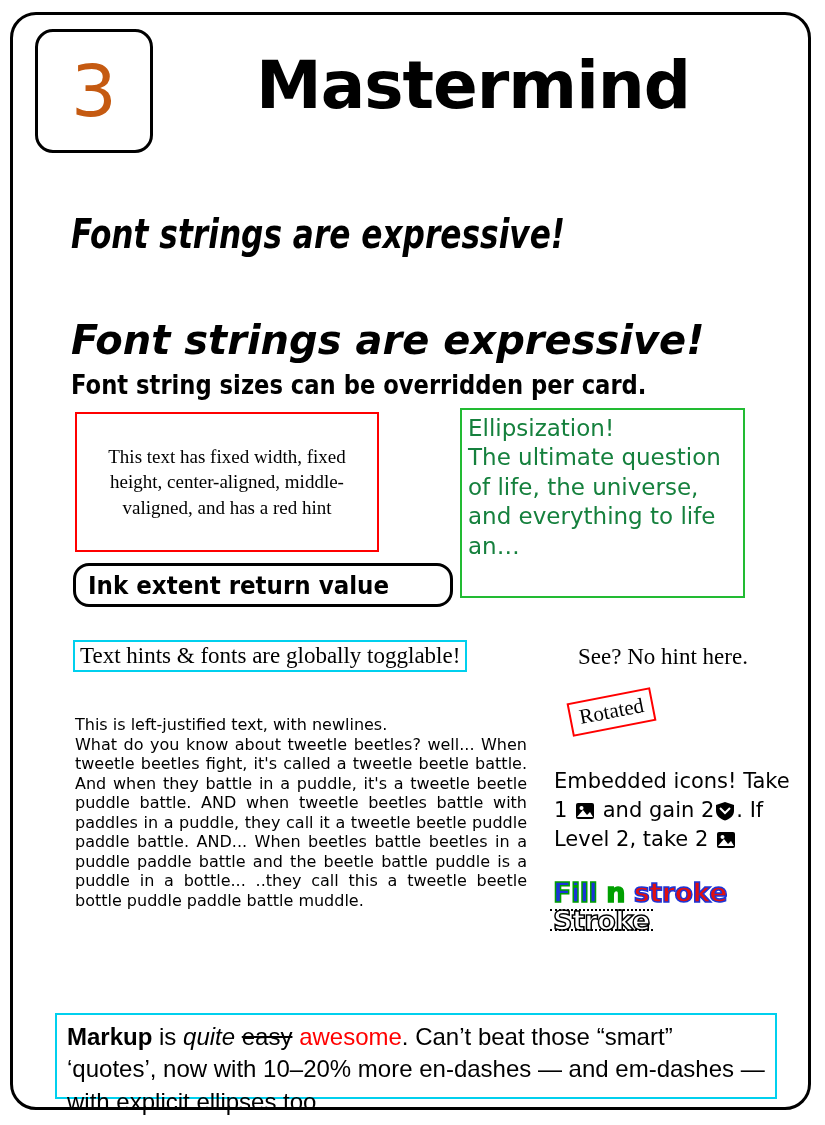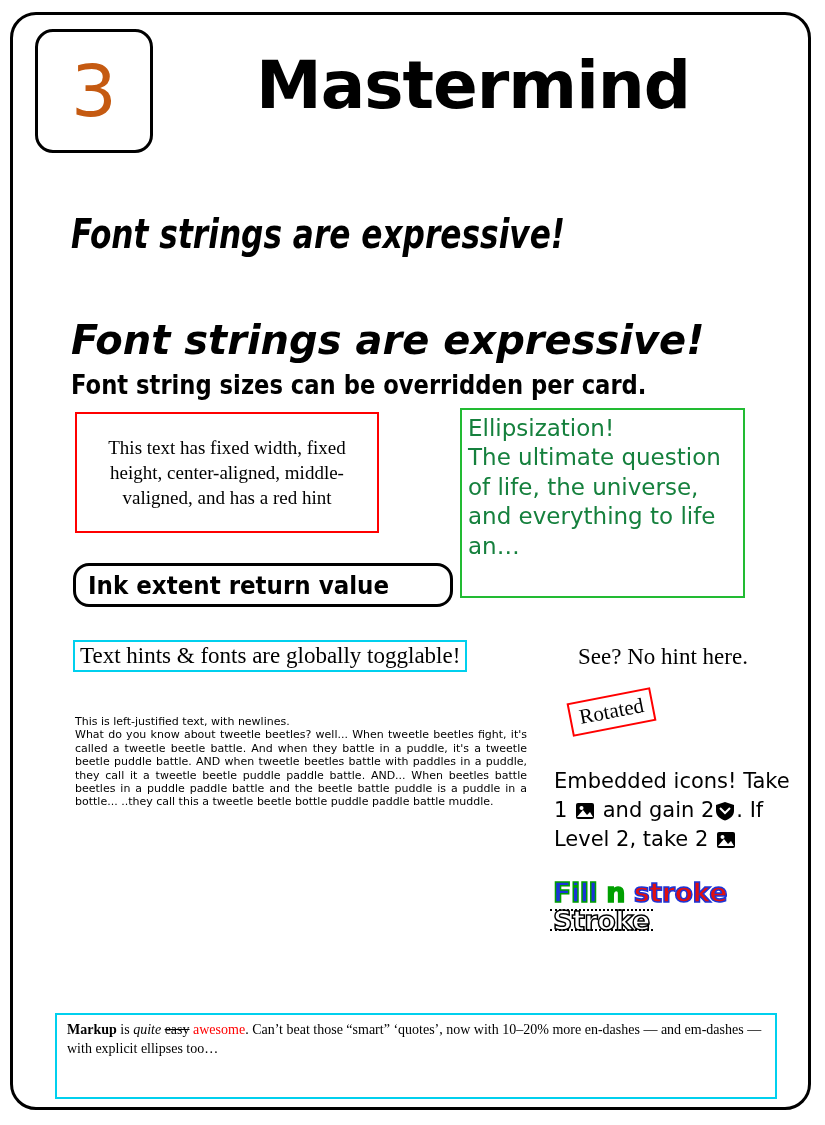--- a/index.html
+++ b/index.html
@@ -97,21 +97,21 @@
     white-space: nowrap;
     color: #000;
   }
 
   
   .fixedbox {
     position: absolute;
     left: 62px;
     top: 397px;
     width: 304px;
-    height: 121px;
+    height: 140px;
     border: 2px solid #ff0000;
     box-sizing: border-box;
     display: flex;
     align-items: center;
     justify-content: center;
     padding: 4px 10px;
   }
   .fixedbox-text {
     font-family: "Liberation Serif", serif;
     font-size: 19px;
@@ -193,21 +193,21 @@
     text-align: right;
   }
 
   
   .bodytext {
     position: absolute;
     left: 62px;
     top: 700px;
     width: 452px;
     font-family: "DejaVu Sans", sans-serif;
-    font-size: 11px;
+    font-size: 16px;
     line-height: 1.22;
     color: #000;
     font-weight: 500;
   }
   .bodytext .line1 { text-align: left; }
   .bodytext .para { text-align: justify; }
 
   
   .rotated {
     position: absolute;
@@ -279,22 +279,22 @@
     position: absolute;
     left: 42px;
     top: 998px;
     width: 722px;
     height: 86px;
     border: 2px solid #00d0ee;
     box-sizing: border-box;
     padding: 6px 10px;
   }
   .markup-text {
-    font-family: Liberation Serif, serif;
-    font-size: 14px;
+    font-family: Liberation Sans, sans-serif;
+    font-size: 24px;
     line-height: 1.35;
     color: #000;
   }
   .markup-text b { font-weight: bold; }
   .markup-text i { font-style: italic; }
   .markup-text s { text-decoration: line-through; }
   .markup-text .red { color: #ff0000; }
 </style>
 </head>
 <body>

